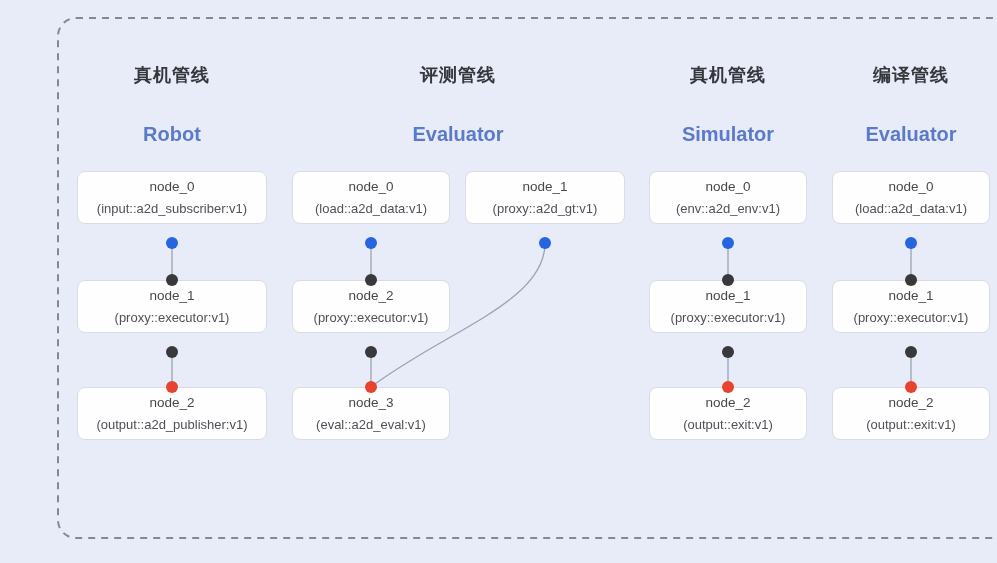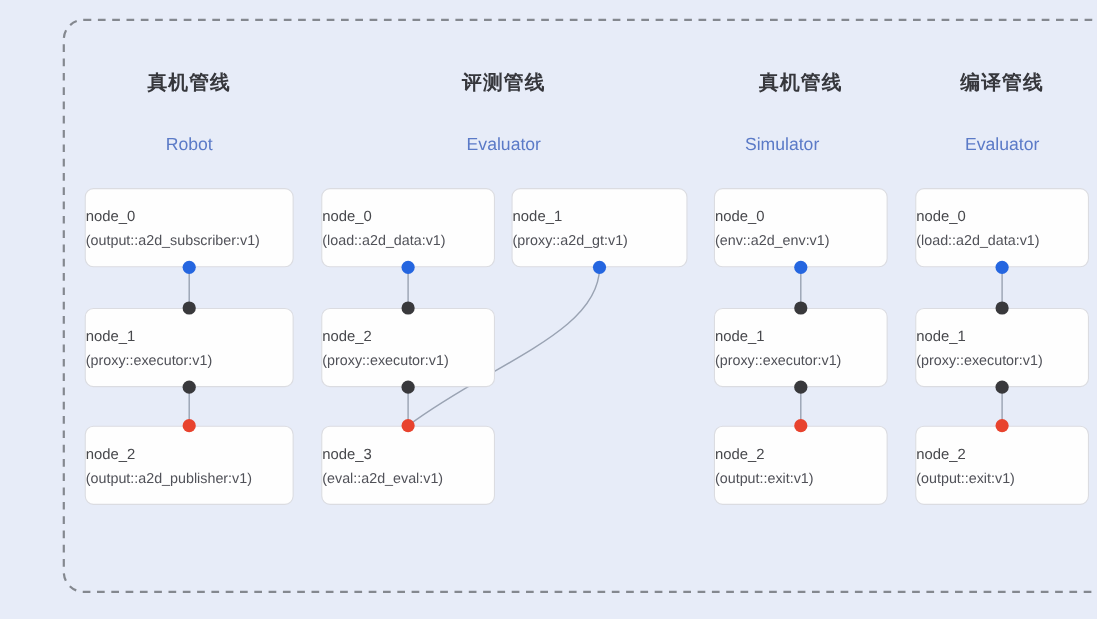--- a/index.html
+++ b/index.html
@@ -28,34 +28,35 @@
     font-weight: 700;
     color: #36373c;
     letter-spacing: 1px;
     z-index: 2;
   }
   .title-en {
     position: absolute;
     top: 123px;
     width: 200px;
     text-align: center;
-    font-size: 16px;
-    font-weight: 400;
+    font-size: 20px;
+    font-weight: 700;
     color: #5b7ac7;
     z-index: 2;
   }
   .node {
     position: absolute;
-    height: 72px;
+    height: 53px;
     background: #fefefe;
     border: 1px solid #dbdce1;
     border-radius: 8px;
     box-sizing: border-box;
     display: flex;
     flex-direction: column;
+    align-items: center;
     justify-content: center;
     z-index: 2;
   }
   .node-name {
     font-size: 13.5px;
     color: #47484c;
     line-height: 23px;
   }
   .node-type {
     font-size: 13px;
@@ -95,21 +96,21 @@
       <line x1="874" y1="243" x2="874" y2="280"></line>
       <line x1="874" y1="352" x2="874" y2="387"></line>
     </g>
   </svg>
 
   <div class="title-zh" style="left:35px">真机管线</div>
   <div class="title-en" style="left:35px">Robot</div>
 
   <div class="node" style="left:40px;top:171px;width:190px">
     <div class="node-name">node_0</div>
-    <div class="node-type">(output::a2d_subscriber:v1)</div>
+    <div class="node-type">(input::a2d_subscriber:v1)</div>
   </div>
   <div class="node" style="left:40px;top:280px;width:190px">
     <div class="node-name">node_1</div>
     <div class="node-type">(proxy::executor:v1)</div>
   </div>
   <div class="node" style="left:40px;top:387px;width:190px">
     <div class="node-name">node_2</div>
     <div class="node-type">(output::a2d_publisher:v1)</div>
   </div>
   <div class="dot blue" style="left:129px;top:237px"></div>
@@ -136,21 +137,21 @@
     <div class="node-name">node_3</div>
     <div class="node-type">(eval::a2d_eval:v1)</div>
   </div>
   <div class="dot blue" style="left:328px;top:237px"></div>
   <div class="dot blue" style="left:502px;top:237px"></div>
   <div class="dot black" style="left:328px;top:274px"></div>
   <div class="dot black" style="left:328px;top:346px"></div>
   <div class="dot red" style="left:328px;top:381px"></div>
 
   <div class="title-zh" style="left:591px">真机管线</div>
-  <div class="title-en" style="left:574px">Simulator</div>
+  <div class="title-en" style="left:591px">Simulator</div>
 
   <div class="node" style="left:612px;top:171px;width:158px">
     <div class="node-name">node_0</div>
     <div class="node-type">(env::a2d_env:v1)</div>
   </div>
   <div class="node" style="left:612px;top:280px;width:158px">
     <div class="node-name">node_1</div>
     <div class="node-type">(proxy::executor:v1)</div>
   </div>
   <div class="node" style="left:612px;top:387px;width:158px">

